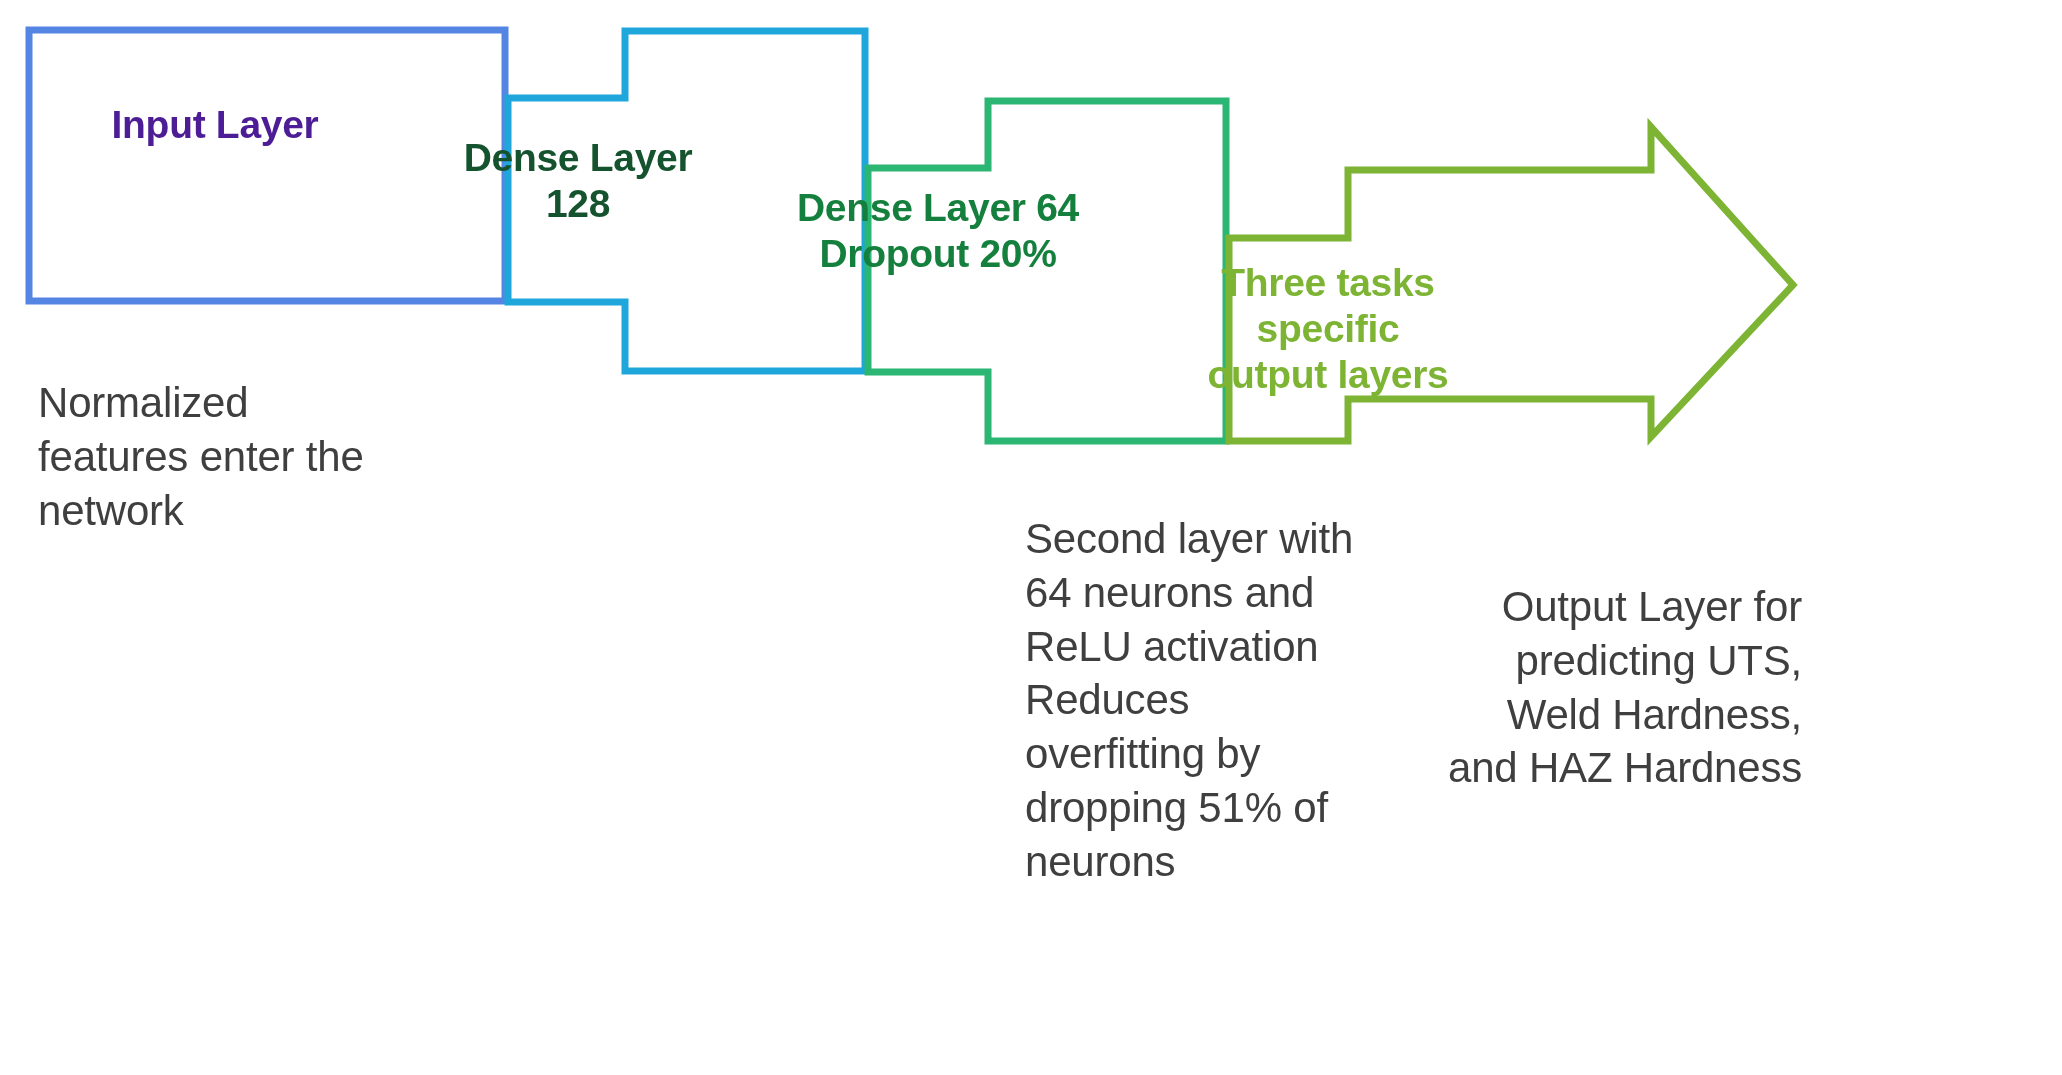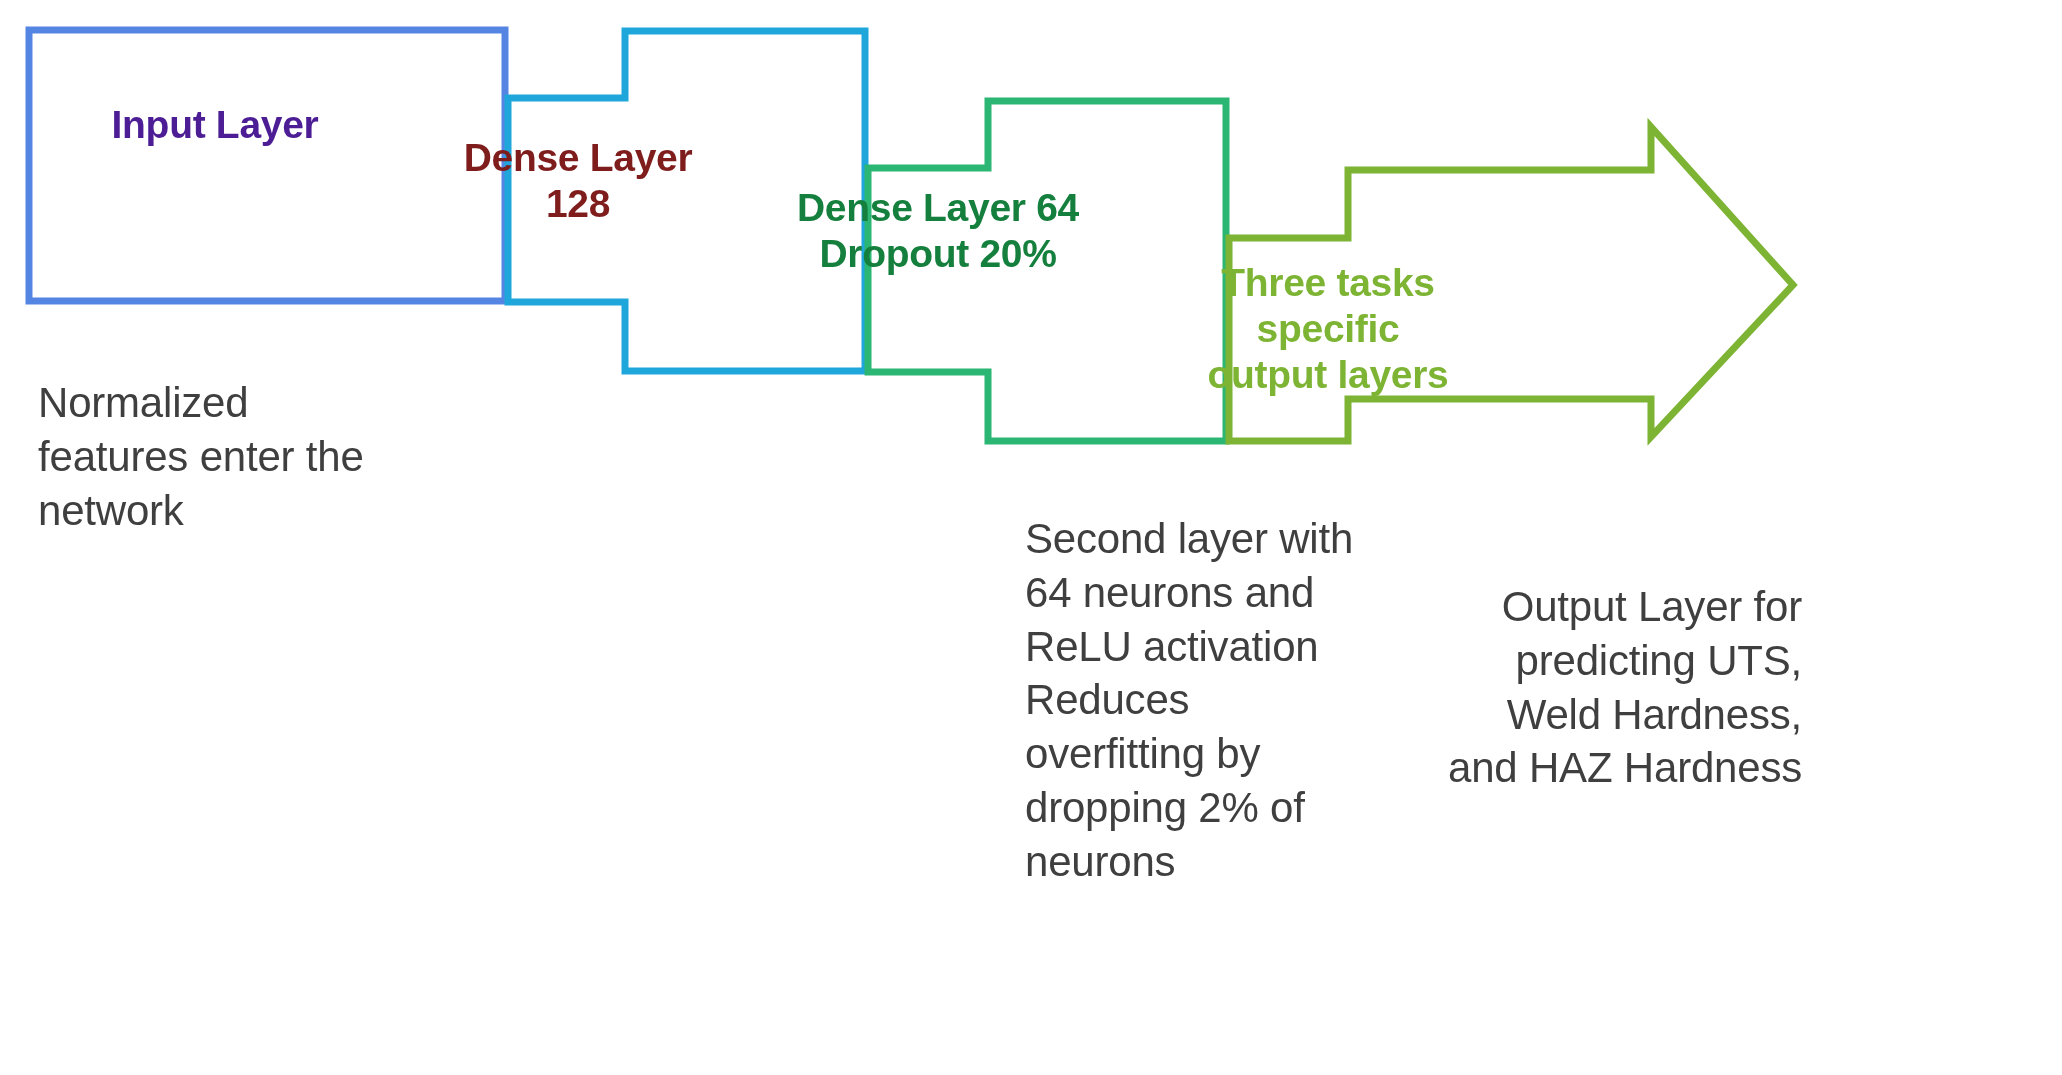--- a/index.html
+++ b/index.html
@@ -47,21 +47,21 @@
     color: #4c1d95;
   }
   #caption-1 {
     left: 38px;  top: 376px;  width: 360px;
     font-size: 42px;
   }
   
   #title-2 {
     left: 408px;  top: 135px;  width: 340px;
     font-size: 39px;
-    color: #7f1d1d;
+    color: #14532d;
   }
   #caption-2 {
     left: 418px;  top: 432px;  width: 350px;
     font-size: 42px;
   }
   
   #title-3 {
     left: 768px;  top: 185px;  width: 340px;
     font-size: 39px;
     color: #15803d;
@@ -100,19 +100,19 @@
 
   <div class="stage-title" id="title-1">Input Layer</div>
   <div class="stage-caption" id="caption-1">Normalized features enter the network</div>
 
   <div class="stage-title" id="title-2">Dense Layer
 128</div>
 
   <div class="stage-title" id="title-3">Dense Layer 64
 Dropout 20%</div>
   <div class="stage-caption" id="caption-3">Second layer with 64 neurons and ReLU activation
- Reduces overfitting by dropping 2% of neurons</div>
+ Reduces overfitting by dropping 51% of neurons</div>
 
   <div class="stage-title" id="title-4">Three tasks specific
 output layers</div>
   <div class="stage-caption" id="caption-4">Output Layer for predicting UTS, Weld Hardness, and HAZ Hardness</div>
 
 </div>
 
 </body></html>

